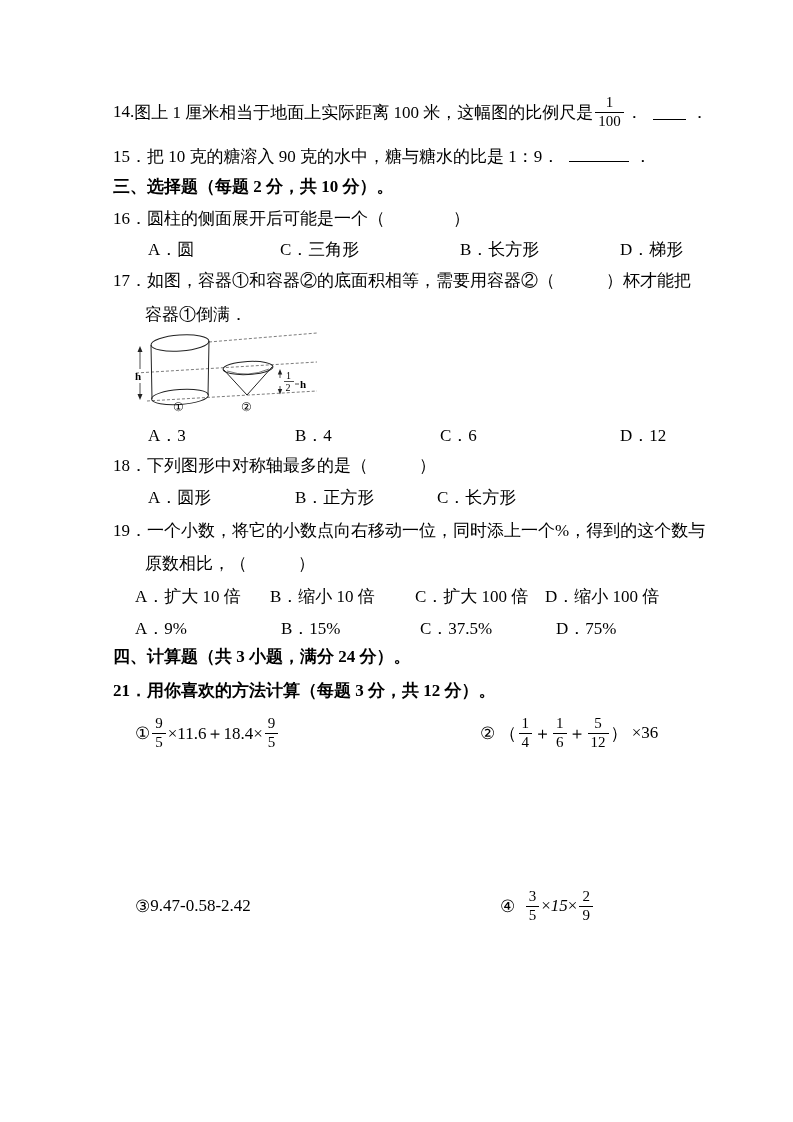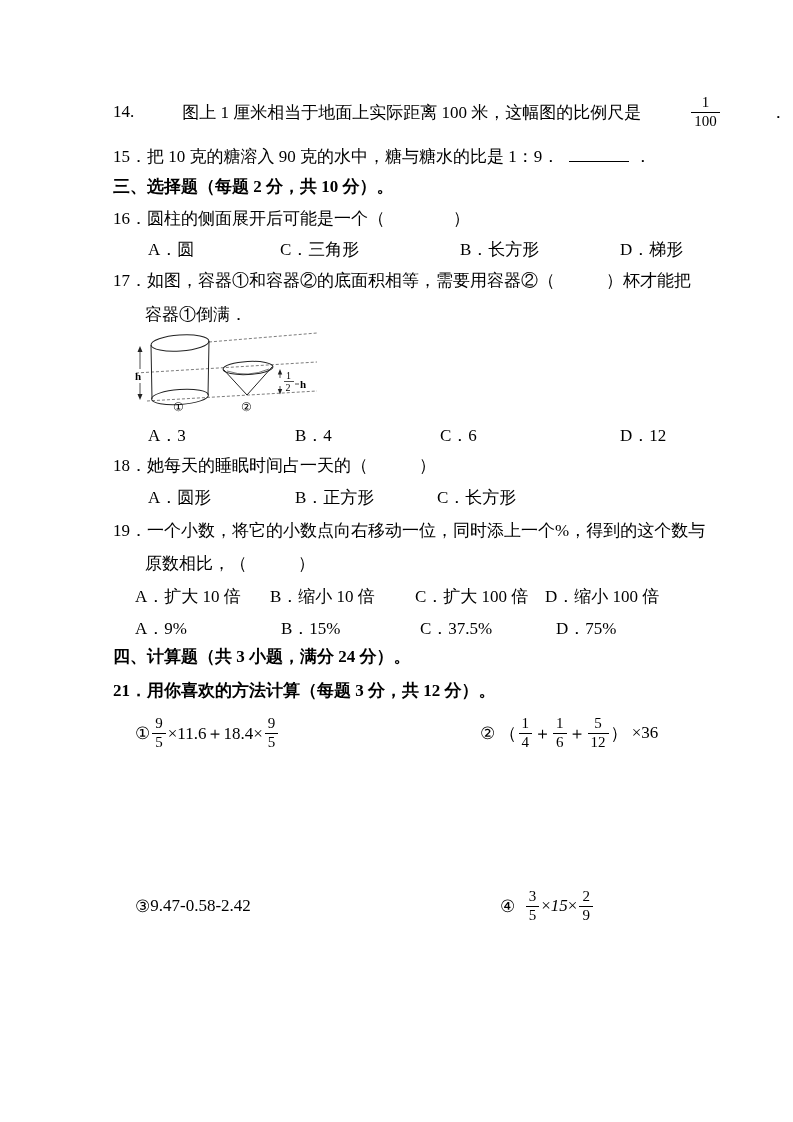--- a/index.html
+++ b/index.html
@@ -13,21 +13,21 @@
   .bold{font-weight:bold;}
   .indent{padding-left:32px;}
   .opts{display:flex;height:24px;line-height:24px;align-items:flex-start;}
   .opts .opt{display:inline-block;}
   .pad35{padding-left:35px;}
   .pad22{padding-left:22px;}
   .blank{display:inline-block;width:60px;border-bottom:1px solid #000;height:15px;margin:0 5px 0 10px;}
   .frac{display:inline-flex;flex-direction:column;text-align:center;vertical-align:-0.65em;line-height:1.15;font-size:15px;margin:0 2px;}
   .frac .fn{border-bottom:1px solid #000;padding:0 3px;}
   .frac .fd{padding:0 3px;text-align:right;}
-  .q14row{height:48px;display:flex;align-items:center;white-space:nowrap;margin-bottom:9px;gap:48px;}
+  .q14row{height:48px;display:flex;align-items:center;white-space:nowrap;margin-bottom:9px;}
   .mb6{margin-bottom:6px;} .mb7{margin-bottom:7px;} .mb8{margin-bottom:8px;}
   .mb9{margin-bottom:9px;} .mb10{margin-bottom:10px;} .mb11{margin-bottom:6px;}
   .mb4{margin-bottom:4px;}
   .fig{margin:2px 0 6px 18px;}
   .calc{display:flex;align-items:center;height:60px;padding-left:22px;}
   .calc .e{display:flex;align-items:center;white-space:nowrap;}
   .e1col{width:345px;}
   .e3col{width:365px;}
   .it{font-style:italic;}
   .spacer{height:113px;}
@@ -120,21 +120,21 @@
   </div>
 
   <div class="opts pad35 mb6">
     <span class="opt" style="width:147px">A．3</span>
     <span class="opt" style="width:145px">B．4</span>
     <span class="opt" style="width:180px">C．6</span>
     <span class="opt">D．12</span>
   </div>
 
   <div class="ln mb8">
-    <span>18．</span><span>她每天的睡眠时间占一天的（　　　）</span>
+    <span>18．</span><span>下列图形中对称轴最多的是（　　　）</span>
   </div>
   <div class="opts pad35 mb9">
     <span class="opt" style="width:147px">A．圆形</span>
     <span class="opt" style="width:142px">B．正方形</span>
     <span class="opt">C．长方形</span>
   </div>
 
   <div class="ln mb9">
     <span>19．</span><span>一个小数，将它的小数点向右移动一位，同时添上一个%，得到的这个数与</span>
   </div>

